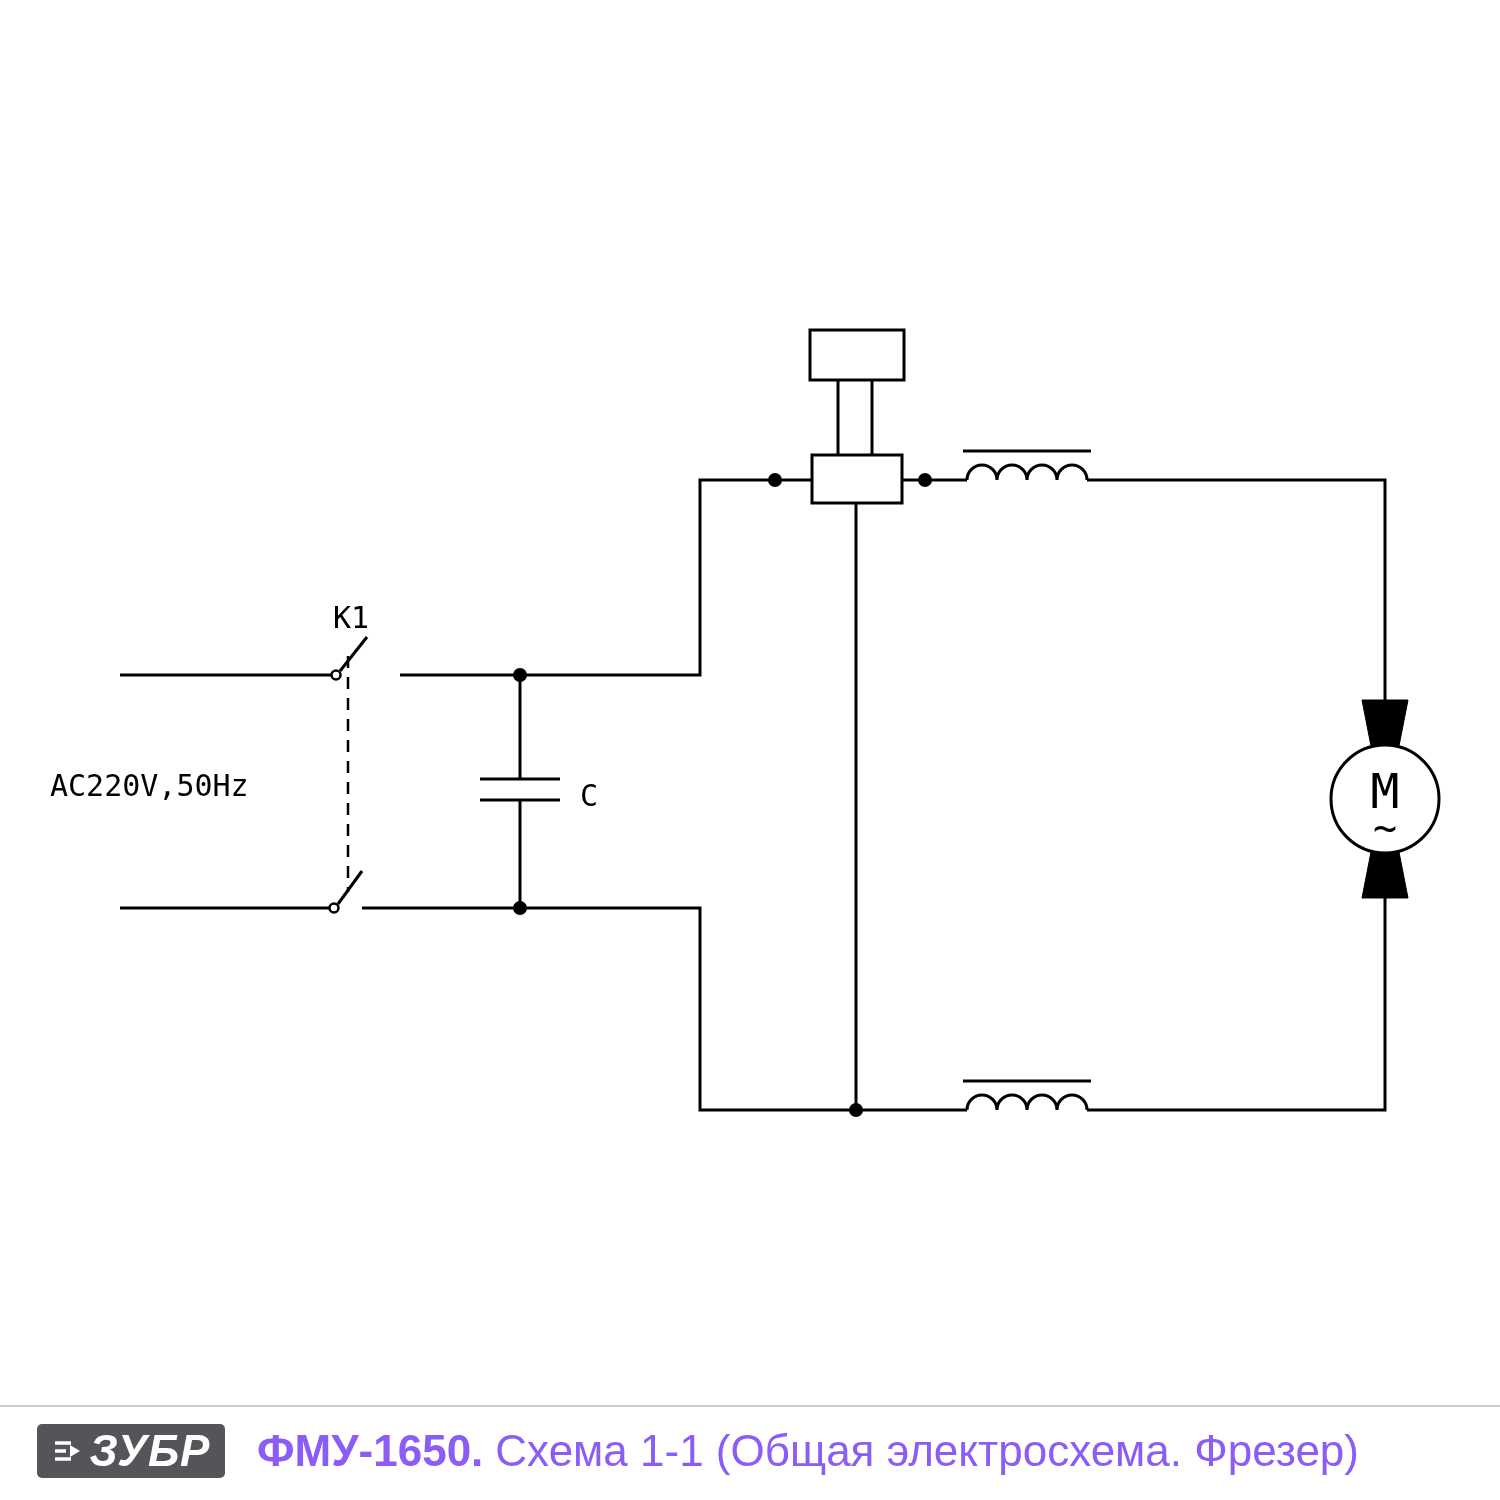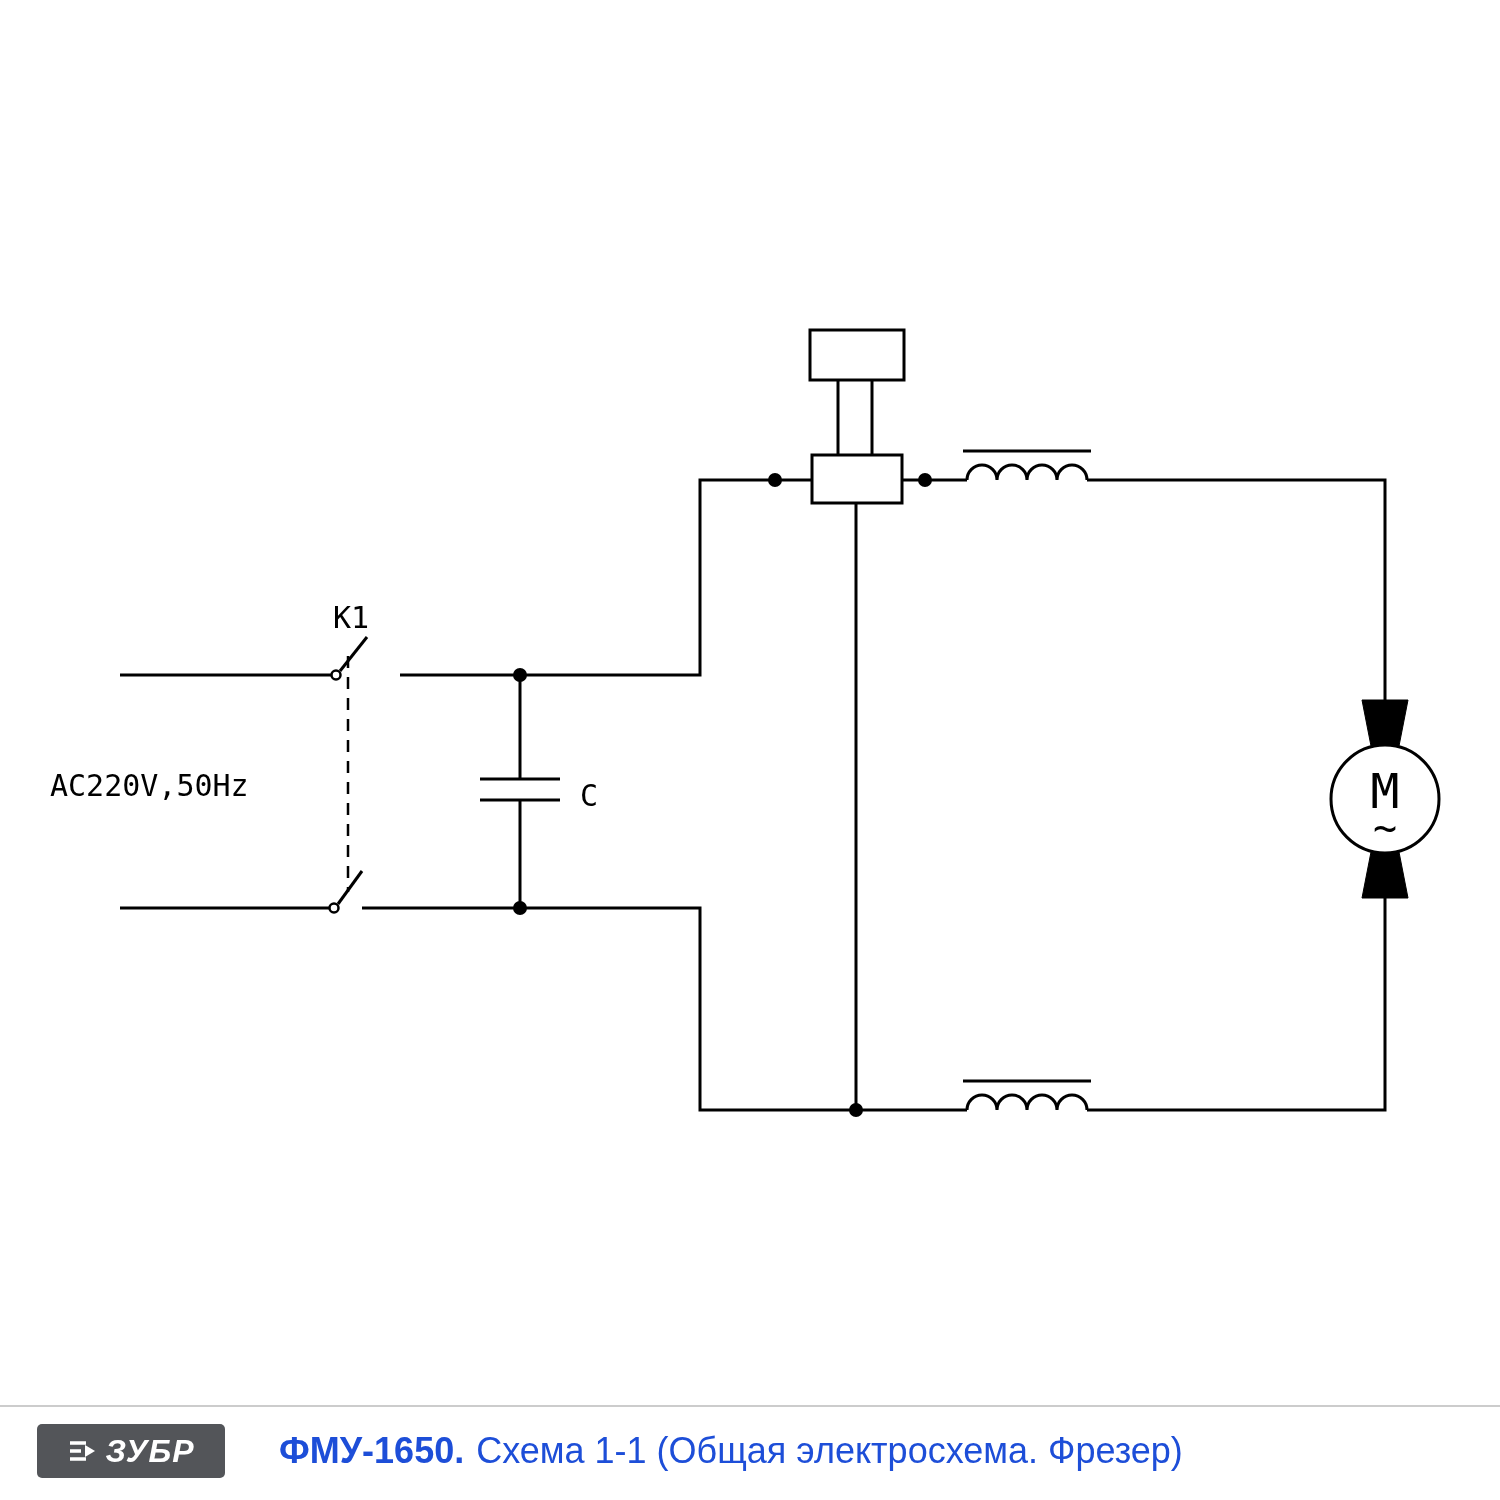--- a/index.html
+++ b/index.html
@@ -75,28 +75,28 @@
     border-radius: 5px;
     display: flex;
     align-items: center;
     justify-content: center;
     gap: 8px;
   }
   .brand-text {
     color: #ffffff;
     font-weight: bold;
     font-style: italic;
-    font-size: 32px;
+    font-size: 44px;
     letter-spacing: 1px;
     font-family: "Liberation Sans", sans-serif;
   }
   .caption {
-    margin-left: 54px;
-    font-size: 36px;
-    color: #1d4ed8;
+    margin-left: 32px;
+    font-size: 44px;
+    color: #8b5cf6;
     white-space: nowrap;
   }
   .caption .model {
     font-weight: bold;
     margin-right: 12px;
   }
 </style>
 </head>
 <body>
 

